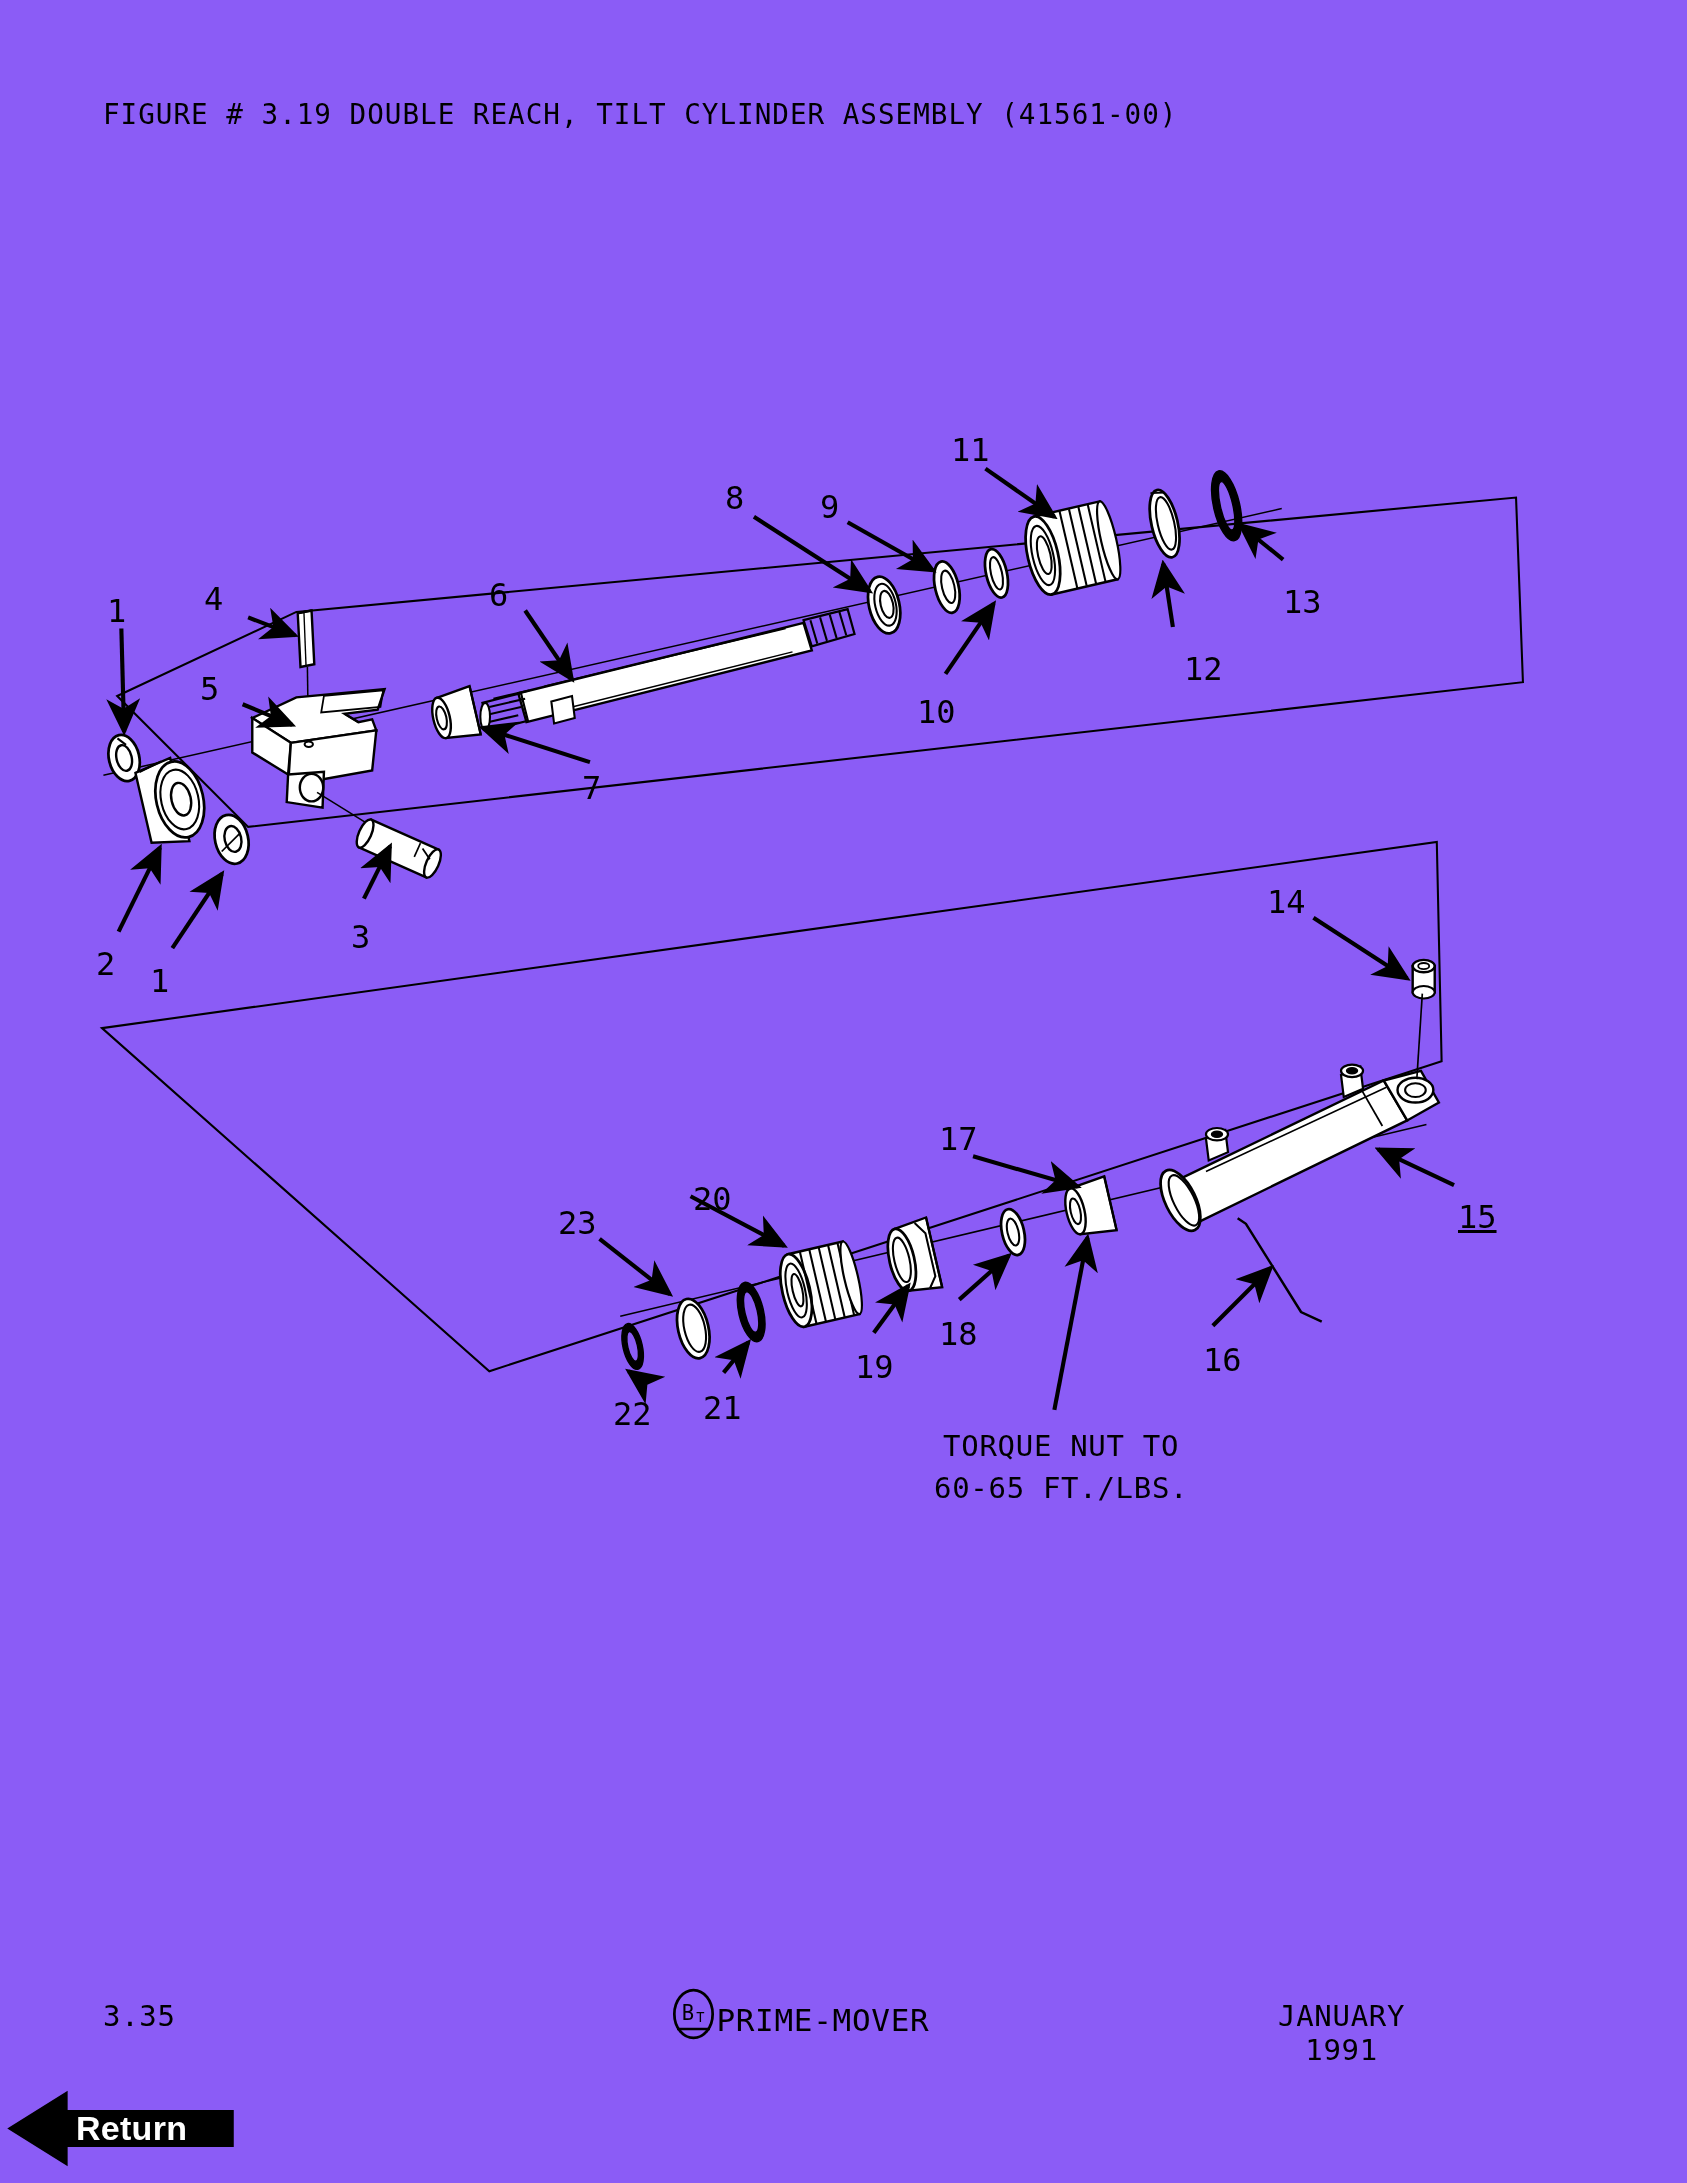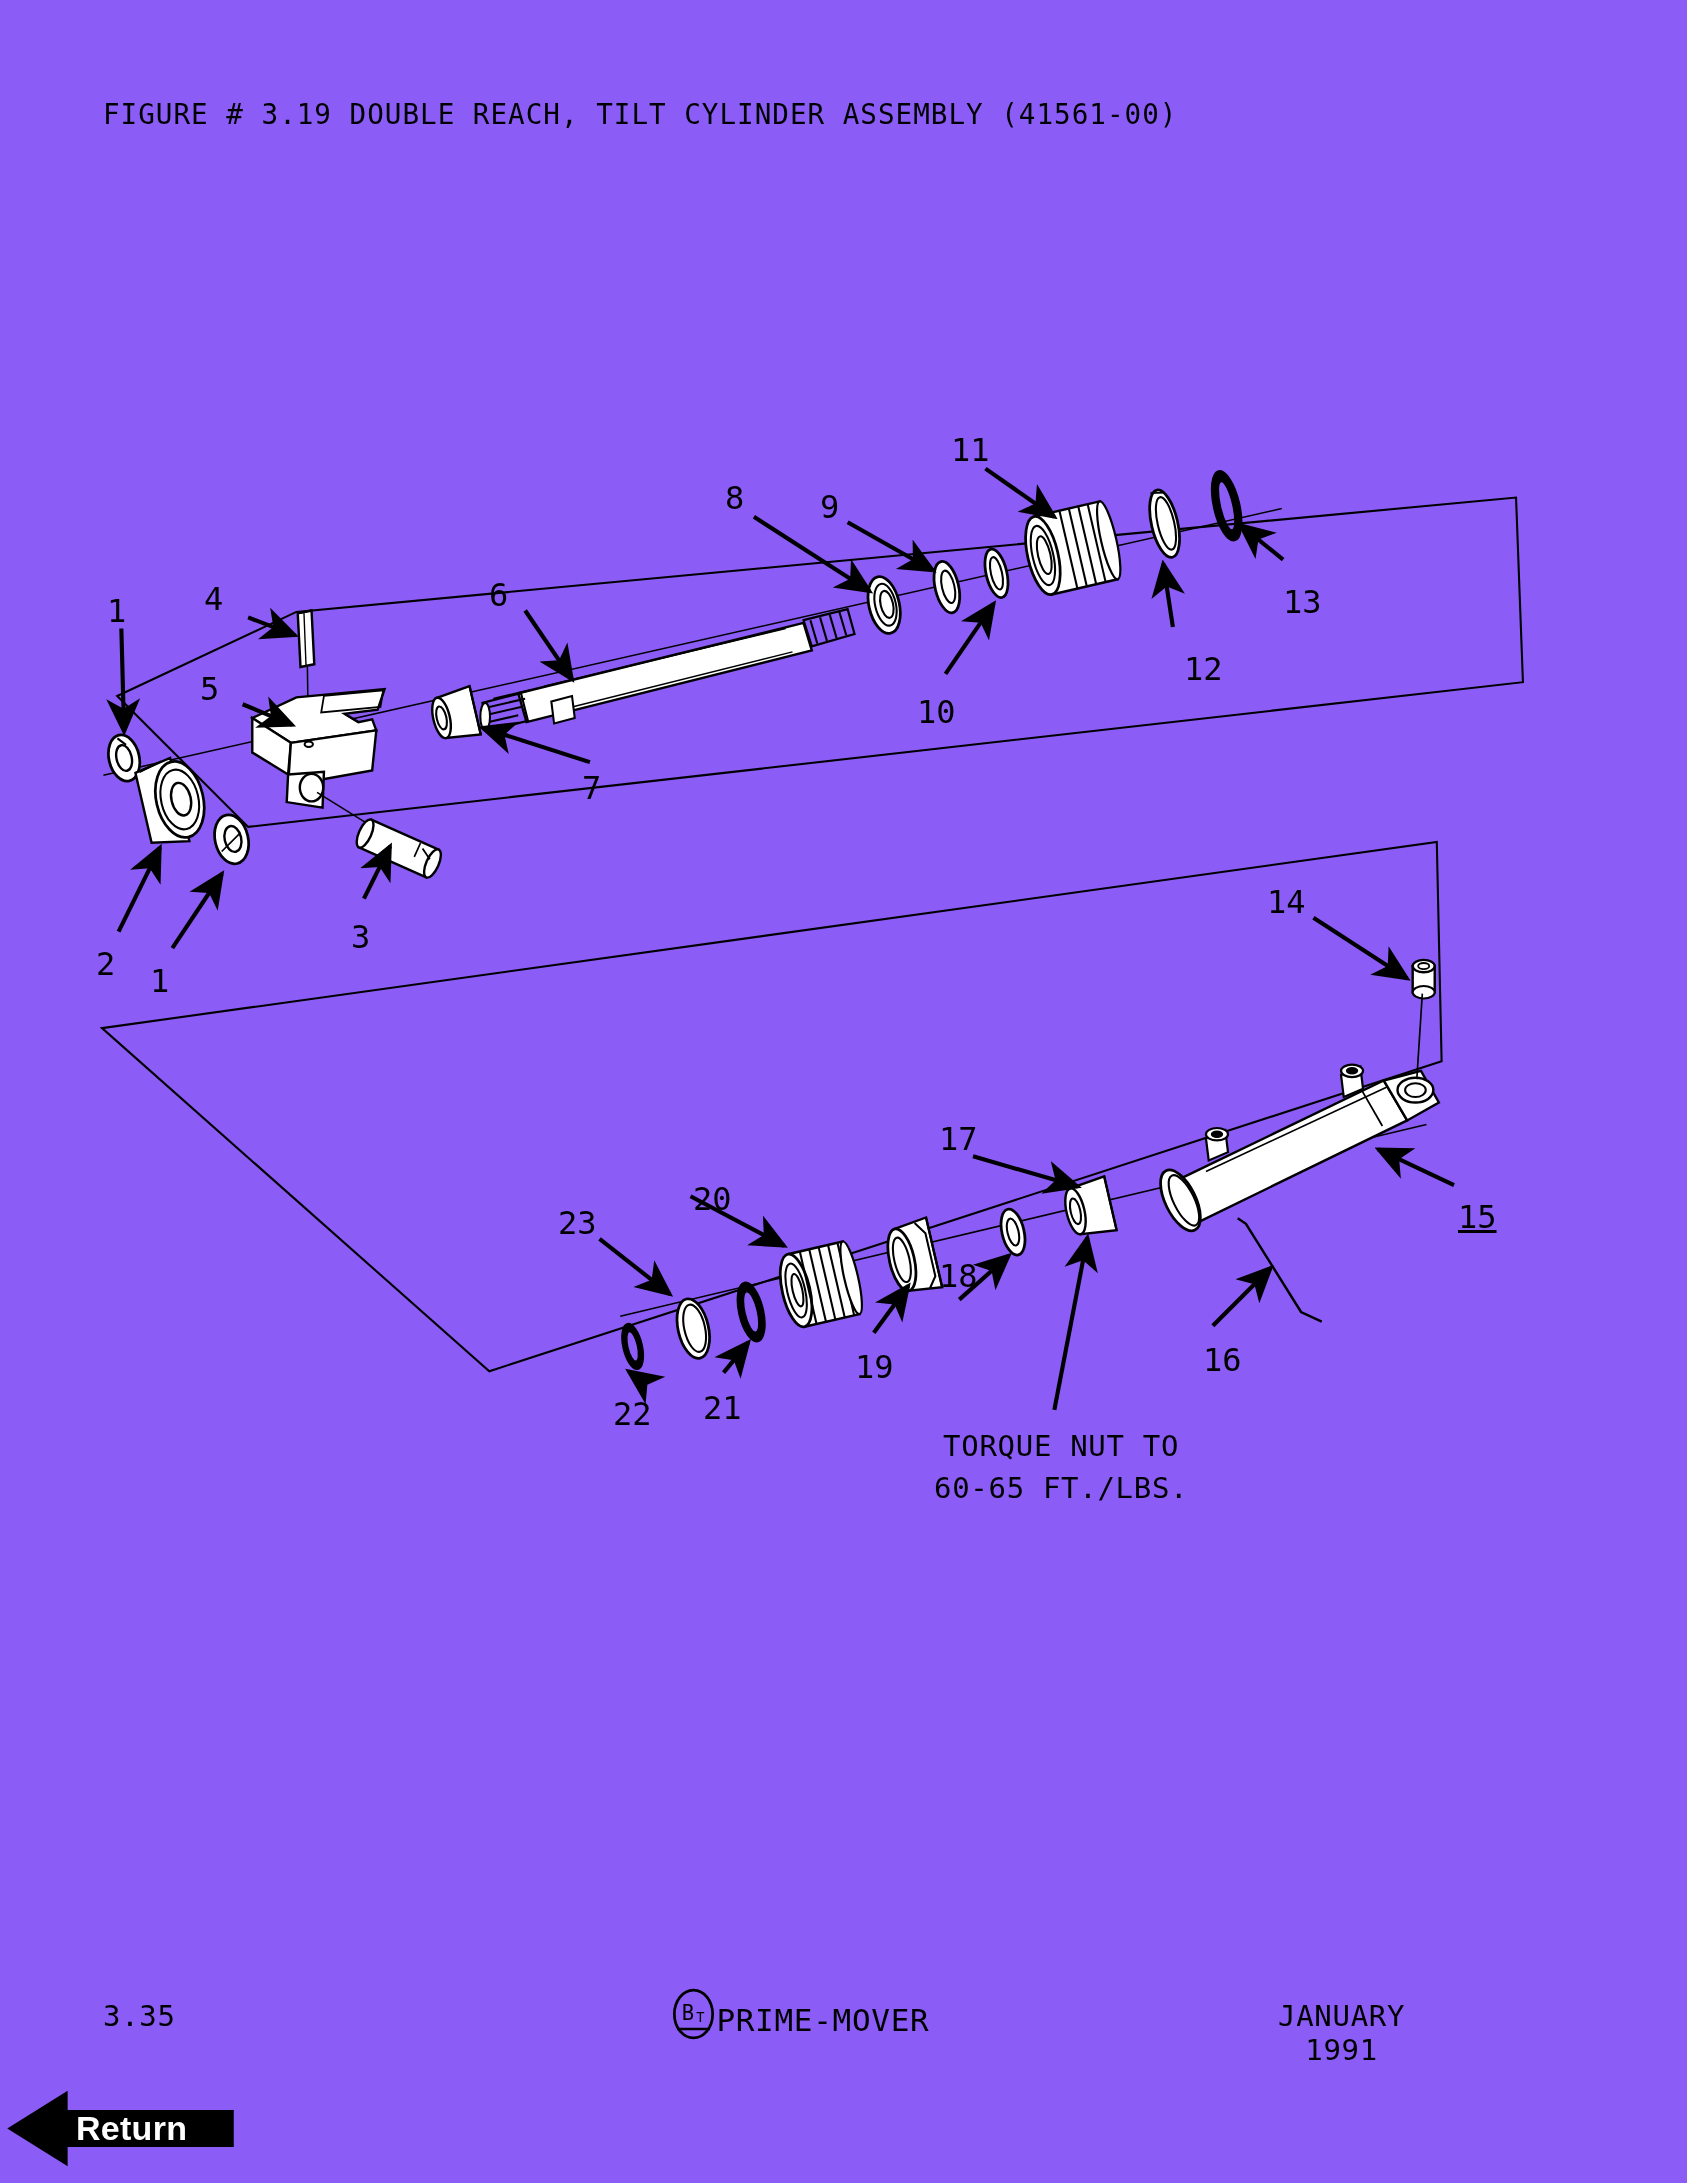--- a/index.html
+++ b/index.html
@@ -424,21 +424,21 @@
       <div class="callout" style="left: 917px; top: 696px;">10</div>
       <div class="callout" style="left: 582px; top: 772px;">7</div>
       <div class="callout" style="left: 96px; top: 948px;">2</div>
       <div class="callout" style="left: 150px; top: 965px;">1</div>
       <div class="callout" style="left: 351px; top: 921px;">3</div>
       <div class="callout" style="left: 1267px; top: 886px;">14</div>
       <div class="callout" style="left: 1458px; top: 1201px; text-decoration: underline;">15</div>
       <div class="callout" style="left: 939px; top: 1123px;">17</div>
       <div class="callout" style="left: 693px; top: 1163px; margin-top: 20px;">20</div>
       <div class="callout" style="left: 558px; top: 1207px;">23</div>
-      <div class="callout" style="left: 939px; top: 1260px;">18</div>
+      <div class="callout" style="left: 939px; top: 1318px;">18</div>
       <div class="callout" style="left: 1203px; top: 1344px;">16</div>
       <div class="callout" style="left: 855px; top: 1351px;">19</div>
       <div class="callout" style="left: 613px; top: 1398px;">22</div>
       <div class="callout" style="left: 703px; top: 1392px;">21</div>
     </div>
 
   <div id="torque-note">TORQUE NUT TO
 60-65 FT./LBS.</div>
 
   <div id="footer">

